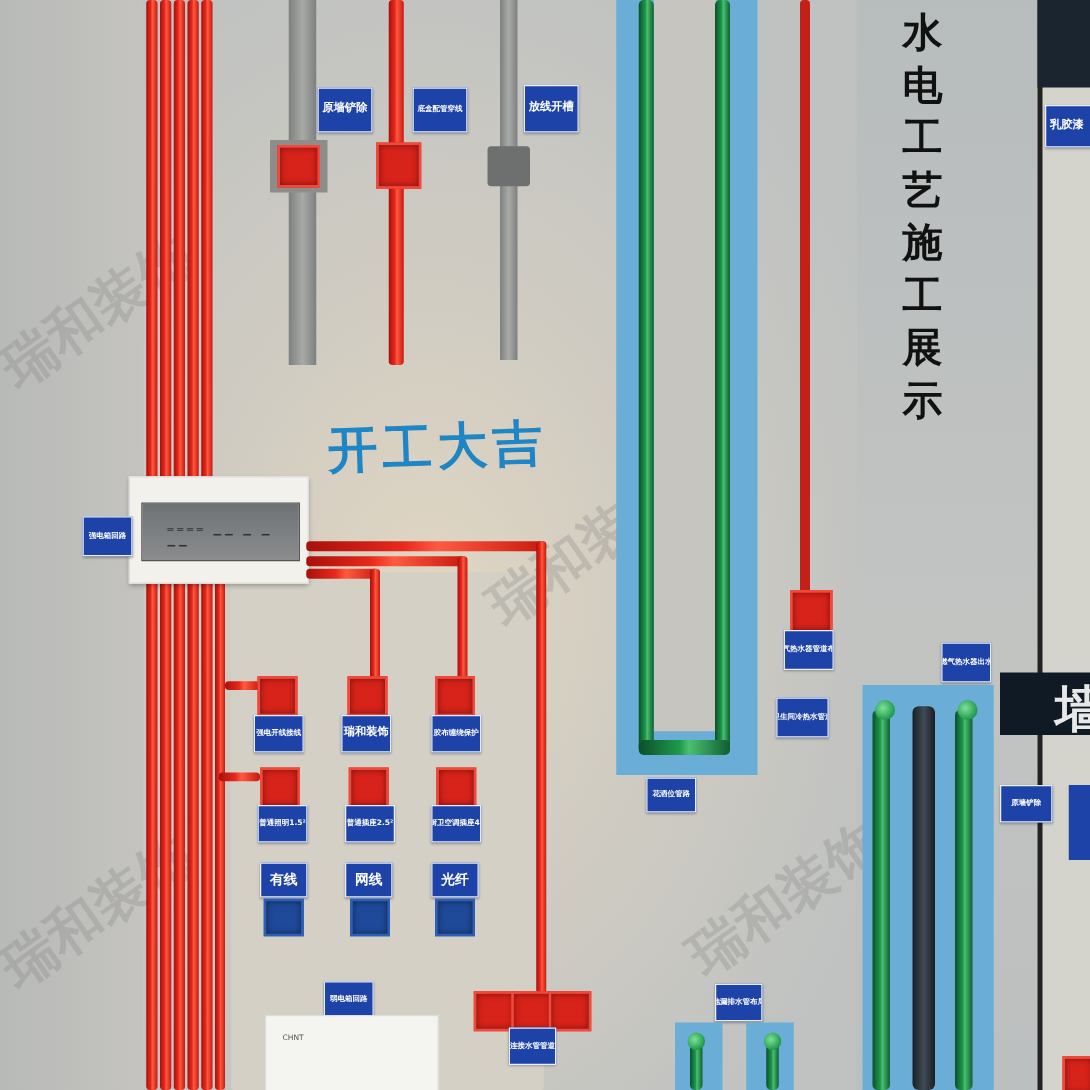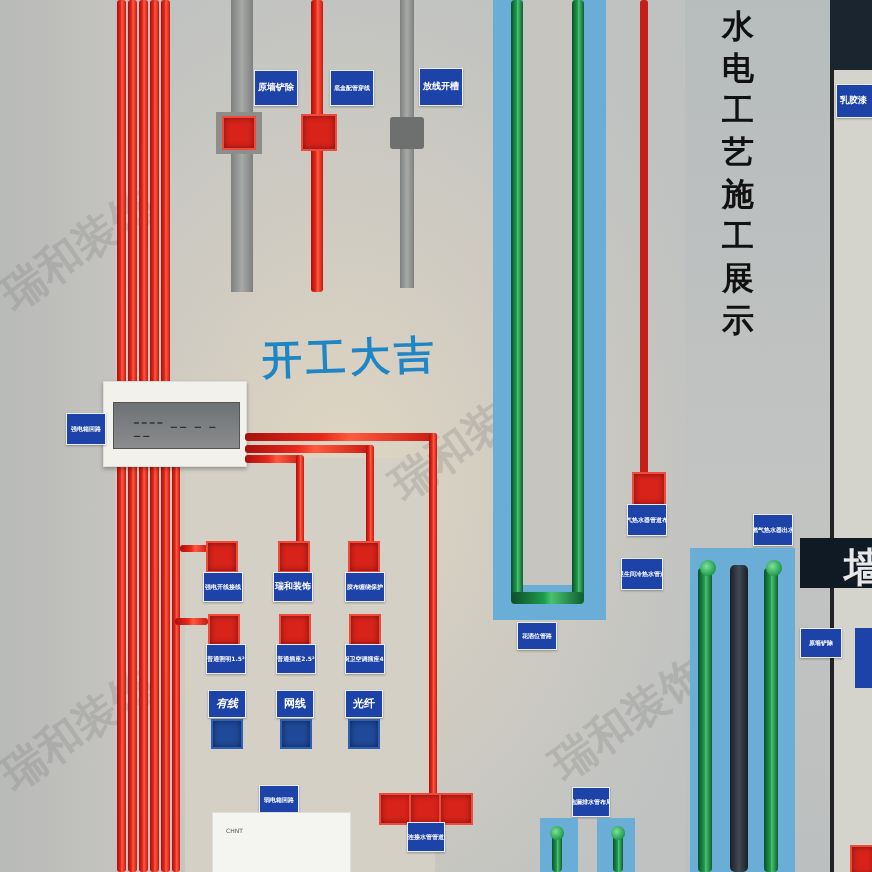--- a/index.html
+++ b/index.html
@@ -95,21 +95,21 @@
 <div class="abs label" style="left:273px;top:572px;width:38px;height:28px;">瑞和装饰</div>
 <div class="abs label sm" style="left:345px;top:572px;width:38px;height:28px;">胶布缠绕保护</div>
 
 <div class="abs box-red" style="left:208px;top:614px;width:28px;height:28px;"></div>
 <div class="abs box-red" style="left:279px;top:614px;width:28px;height:28px;"></div>
 <div class="abs box-red" style="left:349px;top:614px;width:28px;height:28px;"></div>
 <div class="abs label sm" style="left:206px;top:644px;width:38px;height:28px;">普通照明1.5²</div>
 <div class="abs label sm" style="left:276px;top:644px;width:38px;height:28px;">普通插座2.5²</div>
 <div class="abs label sm" style="left:345px;top:644px;width:38px;height:28px;">厨卫空调插座4²</div>
 
-<div class="abs label md" style="left:208px;top:690px;width:36px;height:26px;font-style:italic;">有线</div>
+<div class="abs label md" style="left:208px;top:690px;width:36px;height:26px;">有线</div>
 <div class="abs label md" style="left:276px;top:690px;width:36px;height:26px;">网线</div>
 <div class="abs label md" style="left:345px;top:690px;width:36px;height:26px;">光纤</div>
 <div class="abs box-blue" style="left:211px;top:719px;width:28px;height:26px;"></div>
 <div class="abs box-blue" style="left:280px;top:719px;width:28px;height:26px;"></div>
 <div class="abs box-blue" style="left:348px;top:719px;width:28px;height:26px;"></div>
 
 <div class="abs label sm" style="left:259px;top:785px;width:38px;height:28px;">弱电箱回路</div>
 <div class="abs weak-box">
     <span>CHNT</span>
   </div>

